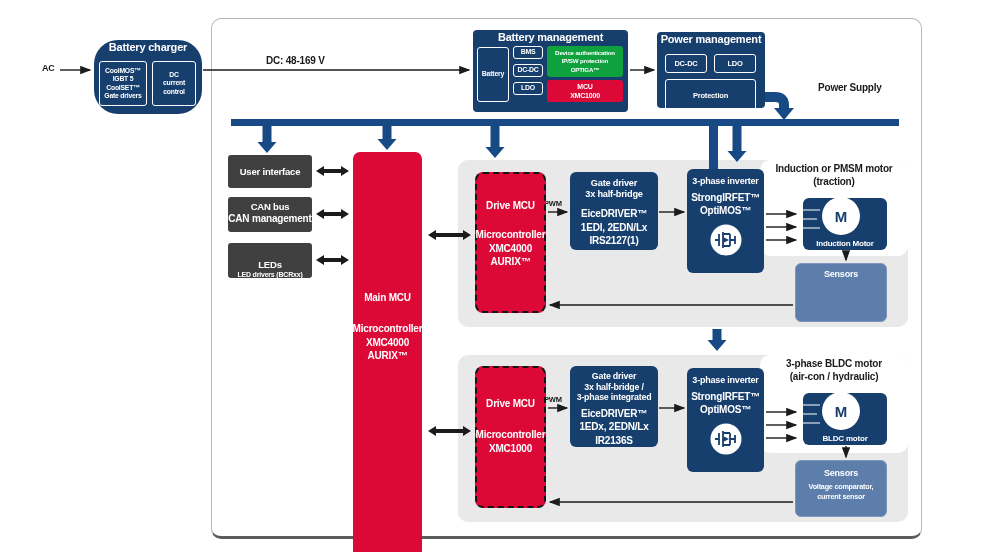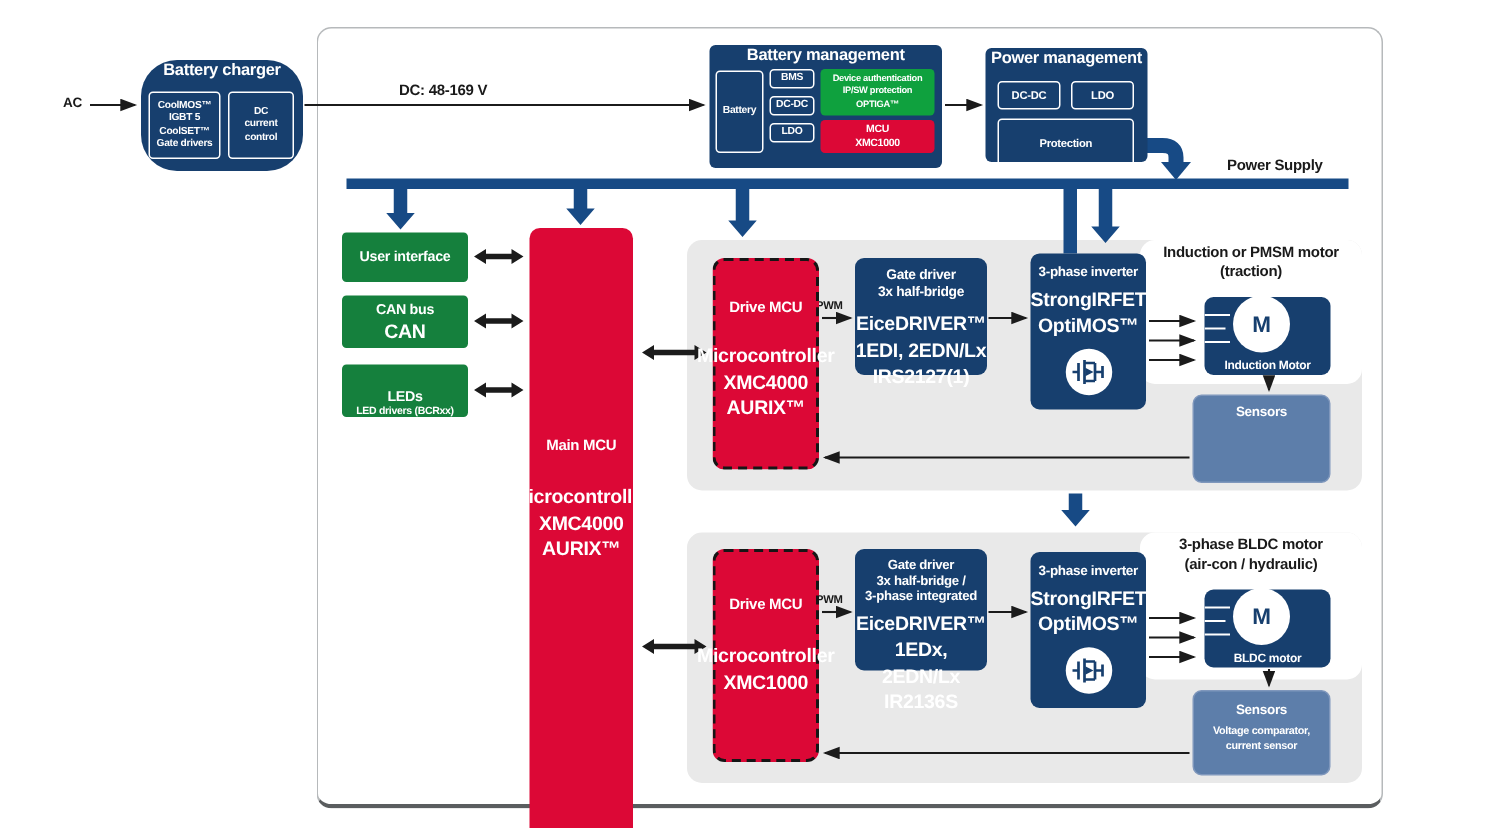--- a/index.html
+++ b/index.html
@@ -14,36 +14,36 @@
     border-radius:10px;background:#ffffff;z-index:0;
   }
   .panel{position:absolute;background:#e9e9e9;border-radius:10px;z-index:1;}
   .notch{position:absolute;background:#ffffff;border-radius:10px;z-index:1;}
   #arrows{position:absolute;left:0;top:0;z-index:2;pointer-events:none;}
   .box{
     position:absolute;box-sizing:border-box;border-radius:4px;color:#fff;
     text-align:center;z-index:3;letter-spacing:-0.2px;
   }
   .navy{background:#173f6e;}
-  .blue{background:#15803d;border-radius:3px;}
+  .blue{background:#404040;border-radius:3px;}
   .red{background:#dc0836;border-radius:7px;}
   .green{background:#0fa13e;}
   .sensor{background:#5d7eaa;border-radius:6px;}
   .dashed{border:2px dashed #151515;border-radius:8px;}
   .pre{white-space:pre-line;}
   .hdr{font-size:11px;font-weight:bold;padding-top:1px;line-height:1.1;}
   .wbox{
     position:absolute;border:1px solid #fff;border-radius:3px;font-weight:bold;
     display:flex;align-items:center;justify-content:center;line-height:1.25;
     box-sizing:border-box;color:#fff;
   }
   .fbox{position:absolute;border-radius:3px;font-weight:bold;display:flex;align-items:center;justify-content:center;box-sizing:border-box;color:#fff;}
   .col{display:flex;flex-direction:column;align-items:center;box-sizing:border-box;height:100%;}
   .t-main{font-size:10px;font-weight:bold;line-height:1.2;}
-  .t-sub{font-size:13px;font-weight:bold;line-height:1.35;}
+  .t-sub{font-size:10px;font-weight:bold;line-height:1.35;}
   .label{
     position:absolute;color:#1a1a1a;font-weight:bold;z-index:3;
     letter-spacing:-0.2px;line-height:1.25;
   }
   .motor-circle{
     position:absolute;width:38px;height:38px;border-radius:50%;background:#fff;
     color:#173f6e;font-weight:bold;font-size:15px;
     display:flex;align-items:center;justify-content:center;
   }
   .motor-label{position:absolute;left:0;right:0;bottom:2px;font-size:8px;font-weight:bold;}
@@ -96,21 +96,21 @@
       <path d="M262.5,126 L262.5,142 L257.5,142 L267,153 L276.5,142 L271.5,142 L271.5,126 Z" fill="#174a85"></path>
       <path d="M382.5,126 L382.5,139 L377.5,139 L387,150 L396.5,139 L391.5,139 L391.5,126 Z" fill="#174a85"></path>
       <path d="M490.5,126 L490.5,147 L485.5,147 L495,158 L504.5,147 L499.5,147 L499.5,126 Z" fill="#174a85"></path>
       <path d="M732.5,126 L732.5,151 L727.5,151 L737,162 L746.5,151 L741.5,151 L741.5,126 Z" fill="#174a85"></path>
       <path d="M712.5,329 L712.5,340 L707.5,340 L717,351 L726.5,340 L721.5,340 L721.5,329 Z" fill="#174a85"></path>
     </g>
 </svg>
 
 <div class="label" style="left:42px;top:63px;font-size:9px;">AC</div>
 <div class="label" style="left:266px;top:55px;width:120px;text-align:left;font-size:10px;">DC: 48-169 V</div>
-<div class="label" style="left:818px;top:105px;font-size:10px;">Power Supply</div>
+<div class="label" style="left:818px;top:82px;font-size:10px;">Power Supply</div>
 <div class="label" style="left:544px;top:199px;font-size:7.5px;">PWM</div>
 <div class="label" style="left:544px;top:395px;font-size:7.5px;">PWM</div>
 
 <div class="box navy" style="left:94px;top:40px;width:108px;height:74px;border-radius:24px;">
   <div class="hdr">Battery charger</div>
   <div class="wbox pre" style="left:5px;top:21px;width:48px;height:45px;font-size:6.8px;">CoolMOS™
 IGBT 5
 CoolSET™
 Gate drivers</div>
   <div class="wbox pre" style="left:58px;top:21px;width:44px;height:45px;font-size:6.8px;">DC

